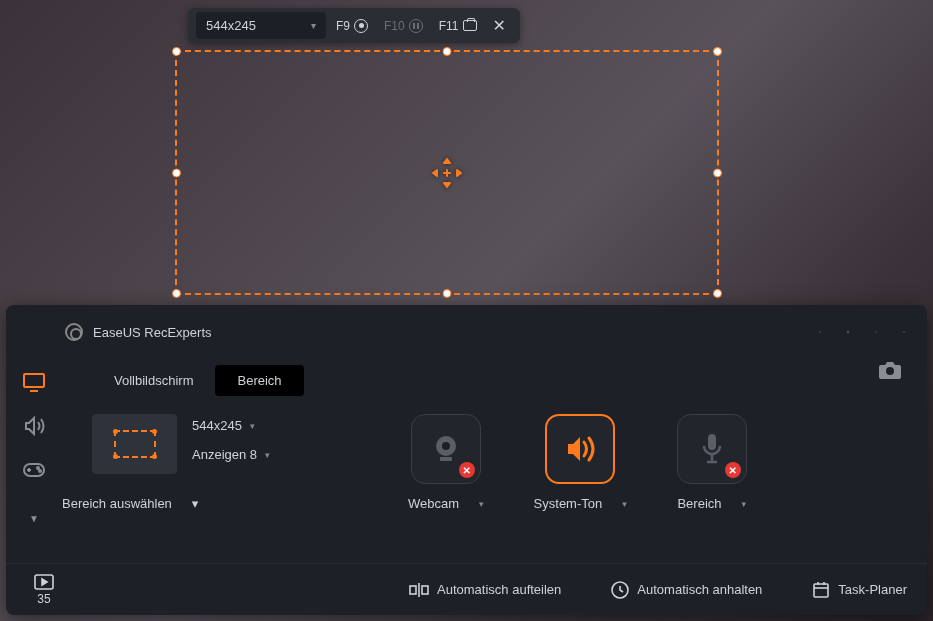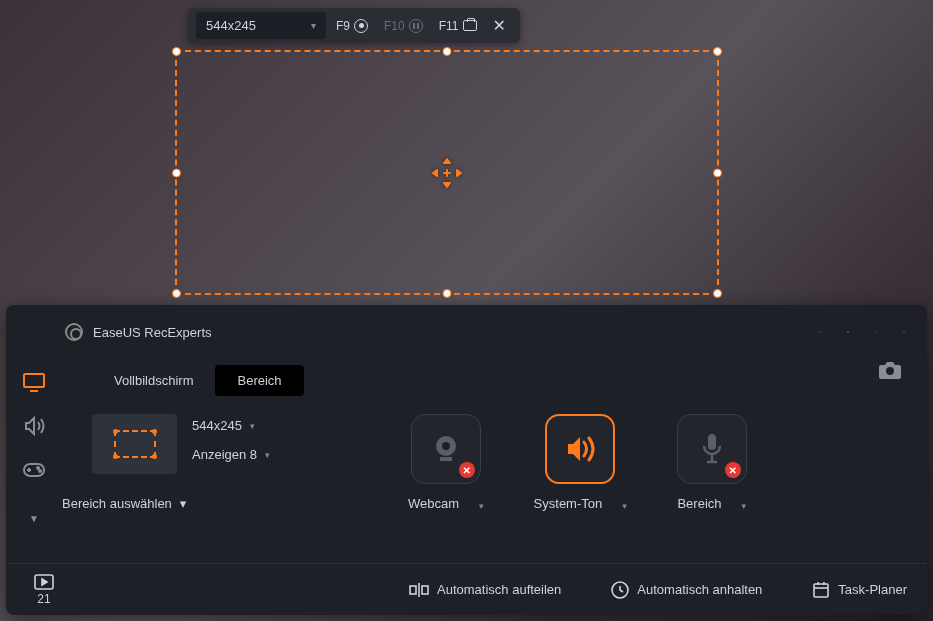--- a/index.html
+++ b/index.html
@@ -50,28 +50,28 @@
 
 .row { display:flex; align-items:flex-start; }
 .area-col { width:260px; }
 .area-preview { width:85px; height:60px; background:#2e323a; border-radius:4px; display:flex; align-items:center; justify-content:center; margin-left:30px; float:left; }
 .area-preview-inner { width:42px; height:28px; border:2px dashed #ff7a1a; border-radius:2px; position:relative; }
 .area-preview-inner .c{position:absolute;width:5px;height:5px;background:#ff7a1a;border-radius:50%}
 .area-preview-inner .c1{top:-3px;left:-3px}.area-preview-inner .c2{top:-3px;right:-3px}.area-preview-inner .c3{bottom:-3px;left:-3px}.area-preview-inner .c4{bottom:-3px;right:-3px}
 .area-info { margin-left:130px; padding-top:4px; }
 .area-info-row { font-size:13px; color:#cfd2d8; display:flex; align-items:center; gap:8px; margin-bottom:14px; cursor:pointer; }
 .area-info-row .chev { font-size:9px; color:#888; }
-.area-title { clear:both; padding-top:20px; margin-left:0; font-size:13px; display:flex; align-items:center; gap:8px; cursor:pointer; }
+.area-title { clear:both; padding-top:20px; margin-left:0; font-size:13px; display:flex; align-items:center; gap:20px; cursor:pointer; }
 
 .sources { display:flex; gap:50px; margin-left:86px; }
 .source { display:flex; flex-direction:column; align-items:center; gap:12px; }
 .source-icon { width:70px; height:70px; border:1px solid #3a3e46; border-radius:14px; display:flex; align-items:center; justify-content:center; position:relative; cursor:pointer; background:#22252c; }
 .source-icon.active { border:2px solid #ff7a1a; }
 .badge-off { position:absolute; bottom:5px; right:5px; width:16px; height:16px; background:#e53935; border-radius:50%; display:flex; align-items:center; justify-content:center; color:#fff; font-size:10px; font-weight:bold; }
-.source-label { font-size:13px; color:#cfd2d8; display:flex; align-items:flex-end; gap:20px; cursor:pointer; }
+.source-label { font-size:13px; color:#cfd2d8; display:flex; align-items:center; gap:20px; cursor:pointer; }
 .source-label .chev { font-size:9px; color:#888; }
 
 .rec-btn { width:92px; height:92px; border-radius:50%; background:radial-gradient(circle at 35% 30%,#ff9a4a,#ff6a1a 60%,#e5501a); display:flex; align-items:center; justify-content:center; color:#fff; font-weight:bold; font-size:20px; font-style:italic; letter-spacing:1px; cursor:pointer; box-shadow:0 4px 12px rgba(255,106,26,.4),inset 0 2px 4px rgba(255,255,255,.3); margin-left:48px; margin-top:-4px; }
 
 .shot-btn { position:absolute; right:22px; top:54px; width:28px; height:22px; cursor:pointer; color:#8a8d94; }
 
 .footer { height:52px; border-top:1px solid #2a2e36; display:flex; align-items:center; padding:0 20px; }
 .file-count { display:flex; flex-direction:column; align-items:center; gap:2px; cursor:pointer; color:#cfd2d8; margin-right:auto; width:36px; }
 .file-count svg { width:20px; height:16px; }
 .file-count-num { font-size:12px; }
@@ -277,21 +277,21 @@
       </div>
     </div>
   </div>
 
   <div class="footer">
     <div class="file-count">
       <svg viewBox="0 0 20 16" fill="none" stroke="#cfd2d8" stroke-width="1.6">
           <rect x="1" y="1" width="18" height="14" rx="2"></rect>
           <polygon points="8,5 8,11 13,8" fill="#cfd2d8"></polygon>
         </svg>
-      <span class="file-count-num">21</span>
+      <span class="file-count-num">35</span>
     </div>
     <div class="f-item">
       <svg width="20" height="16" viewBox="0 0 20 16" fill="none" stroke="#cfd2d8" stroke-width="1.6">
           <rect x="1" y="4" width="6" height="8"></rect>
           <rect x="13" y="4" width="6" height="8"></rect>
           <line x1="10" y1="1" x2="10" y2="15"></line>
         </svg>
       <span>Automatisch aufteilen</span>
     </div>
     <div class="f-item">

